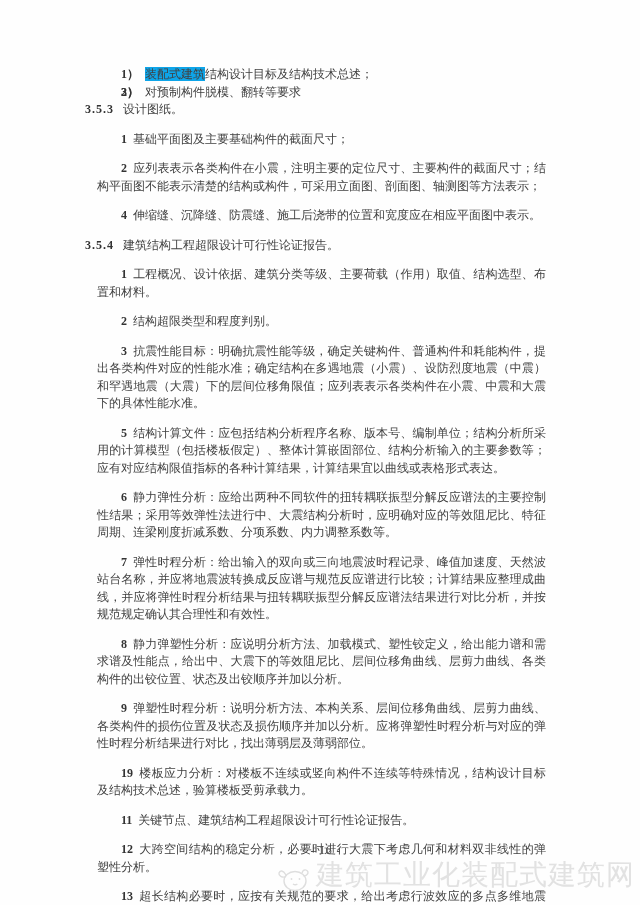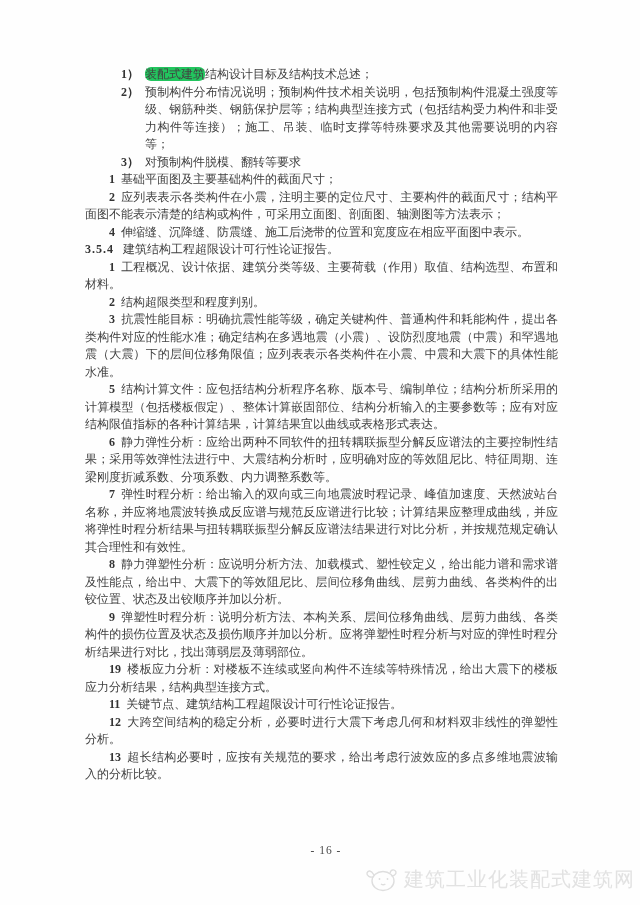--- a/index.html
+++ b/index.html
@@ -30,34 +30,33 @@
     padding-left:60px;
     text-align:justify;
   }
   .list-marker{
     position:absolute;
     left:36px;top:0;
     font-weight:bold;
     color:#333333;
   }
   .hl{
-    background:#22c55e;
-    border-radius:6px;
+    background:#0ea5e9;
   }
   .section-heading{
     text-align:left;
   }
   .sec-num{
     font-weight:bold;
     color:#333333;
     margin-right:9px;
     letter-spacing:1px;
   }
   .numbered-item{
-    margin:0;
+    margin:12px;
     text-indent:24px;
     text-align:justify;
   }
   .item-num{
     font-weight:bold;
     color:#333333;
     margin-right:6px;
   }
   .footer-pagenum{
     position:absolute;
@@ -65,54 +64,55 @@
     text-align:center;
     font-size:11.5px;
     color:#4a4a4a;
     letter-spacing:1px;
     filter:blur(0.2px);
     padding-left:12px;
   }
   .watermark{
     position:absolute;
     right:5px;bottom:11px;
-    display:flex;align-items:center;
+    display:flex;align-items:flex-end;
     color:#e2e2e2;
-    font-size:20px;
+    font-size:28px;
     letter-spacing:1px;
     white-space:nowrap;
     user-select:none;
   }
   .watermark svg{display:block;margin-right:4px;}
 </style>
 </head>
 <body>
 
 <div class="page">
 
   <div class="flow">
     <div id="top-list">
         <div class="list-item"><span class="list-marker">1）</span><span><span class="hl">装配式建筑</span><span>结构设计目标及结构技术总述；</span></span></div>
-        <div class="list-item"><span class="list-marker">2）</span><span><span>预制构件分布情况说明；预制构件技术相关说明，包括预制构件混凝土强度等级、钢筋种类、钢筋保护层等；结构典型连接方式（包括结构受力构件和非受力构件等连接）；施工、吊装、临时支撑等特殊要求及其他需要说明的内容等；</span></span></div>
+        <div class="list-item"><span class="list-marker">2）</span></div>
         <div class="list-item"><span class="list-marker">3）</span><span><span>对预制构件脱模、翻转等要求</span></span></div>
       </div>
     <div id="sections">
+        <div class="section-heading"><span class="sec-num">3.5.3</span><span>设计图纸。</span></div>
         <p class="numbered-item"><span class="item-num">1</span><span>基础平面图及主要基础构件的截面尺寸；</span></p>
         <p class="numbered-item"><span class="item-num">2</span><span>应列表表示各类构件在小震，注明主要的定位尺寸、主要构件的截面尺寸；结构平面图不能表示清楚的结构或构件，可采用立面图、剖面图、轴测图等方法表示；</span></p>
         <p class="numbered-item"><span class="item-num">4</span><span>伸缩缝、沉降缝、防震缝、施工后浇带的位置和宽度应在相应平面图中表示。</span></p>
         <div class="section-heading"><span class="sec-num">3.5.4</span><span>建筑结构工程超限设计可行性论证报告。</span></div>
         <p class="numbered-item"><span class="item-num">1</span><span>工程概况、设计依据、建筑分类等级、主要荷载（作用）取值、结构选型、布置和材料。</span></p>
         <p class="numbered-item"><span class="item-num">2</span><span>结构超限类型和程度判别。</span></p>
         <p class="numbered-item"><span class="item-num">3</span><span>抗震性能目标：明确抗震性能等级，确定关键构件、普通构件和耗能构件，提出各类构件对应的性能水准；确定结构在多遇地震（小震）、设防烈度地震（中震）和罕遇地震（大震）下的层间位移角限值；应列表表示各类构件在小震、中震和大震下的具体性能水准。</span></p>
         <p class="numbered-item"><span class="item-num">5</span><span>结构计算文件：应包括结构分析程序名称、版本号、编制单位；结构分析所采用的计算模型（包括楼板假定）、整体计算嵌固部位、结构分析输入的主要参数等；应有对应结构限值指标的各种计算结果，计算结果宜以曲线或表格形式表达。</span></p>
         <p class="numbered-item"><span class="item-num">6</span><span>静力弹性分析：应给出两种不同软件的扭转耦联振型分解反应谱法的主要控制性结果；采用等效弹性法进行中、大震结构分析时，应明确对应的等效阻尼比、特征周期、连梁刚度折减系数、分项系数、内力调整系数等。</span></p>
         <p class="numbered-item"><span class="item-num">7</span><span>弹性时程分析：给出输入的双向或三向地震波时程记录、峰值加速度、天然波站台名称，并应将地震波转换成反应谱与规范反应谱进行比较；计算结果应整理成曲线，并应将弹性时程分析结果与扭转耦联振型分解反应谱法结果进行对比分析，并按规范规定确认其合理性和有效性。</span></p>
         <p class="numbered-item"><span class="item-num">8</span><span>静力弹塑性分析：应说明分析方法、加载模式、塑性铰定义，给出能力谱和需求谱及性能点，给出中、大震下的等效阻尼比、层间位移角曲线、层剪力曲线、各类构件的出铰位置、状态及出铰顺序并加以分析。</span></p>
         <p class="numbered-item"><span class="item-num">9</span><span>弹塑性时程分析：说明分析方法、本构关系、层间位移角曲线、层剪力曲线、各类构件的损伤位置及状态及损伤顺序并加以分析。应将弹塑性时程分析与对应的弹性时程分析结果进行对比，找出薄弱层及薄弱部位。</span></p>
-        <p class="numbered-item"><span class="item-num">19</span><span>楼板应力分析：对楼板不连续或竖向构件不连续等特殊情况，给出大震下的楼板应力分析结果，结构典型连接方式。</span></p>
+        <p class="numbered-item"><span class="item-num">19</span><span>楼板应力分析：对楼板不连续或竖向构件不连续等特殊情况，结构设计目标及结构技术总述，验算楼板受剪承载力。</span></p>
         <p class="numbered-item"><span class="item-num">11</span><span>关键节点、建筑结构工程超限设计可行性论证报告。</span></p>
         <p class="numbered-item"><span class="item-num">12</span><span>大跨空间结构的稳定分析，必要时进行大震下考虑几何和材料双非线性的弹塑性分析。</span></p>
         <p class="numbered-item"><span class="item-num">13</span><span>超长结构必要时，应按有关规范的要求，给出考虑行波效应的多点多维地震波输入的分析比较。</span></p>
       </div>
   </div>
 
   <div class="footer-pagenum">- 16 -</div>
 
   <div class="watermark">
     <svg width="36" height="30" viewBox="0 0 36 30" fill="none" stroke="#dedede" stroke-width="1.4">

